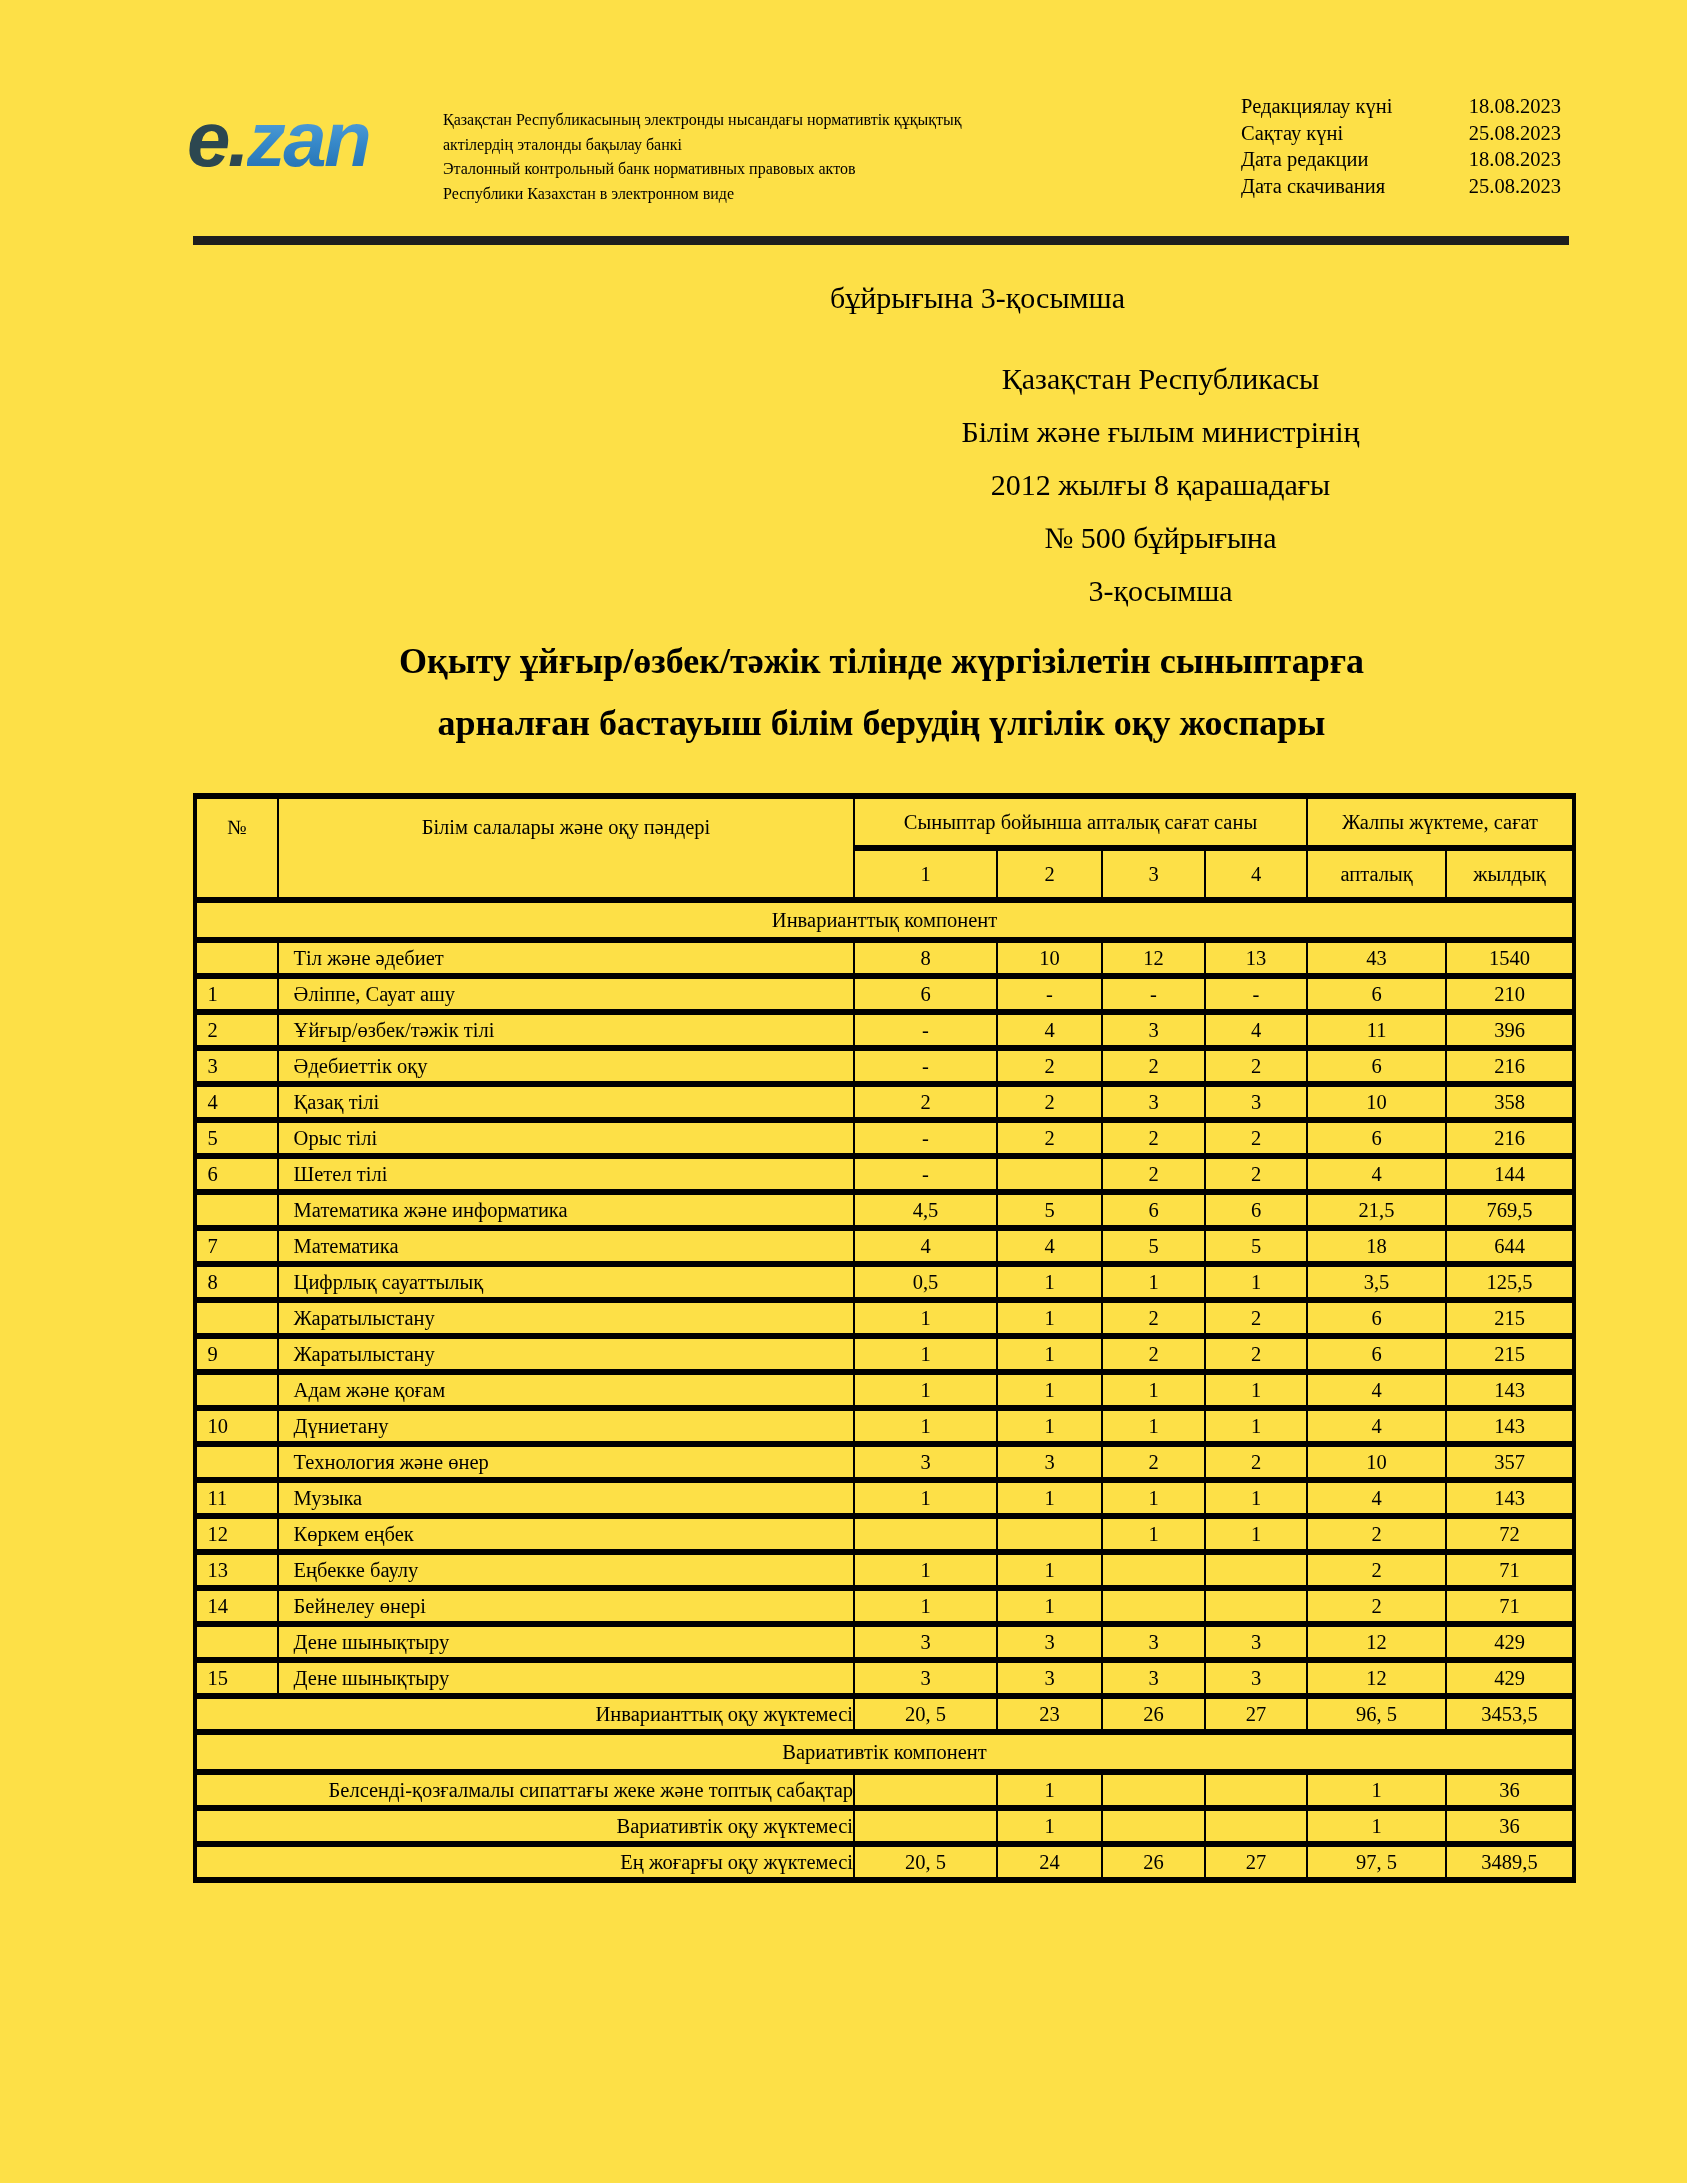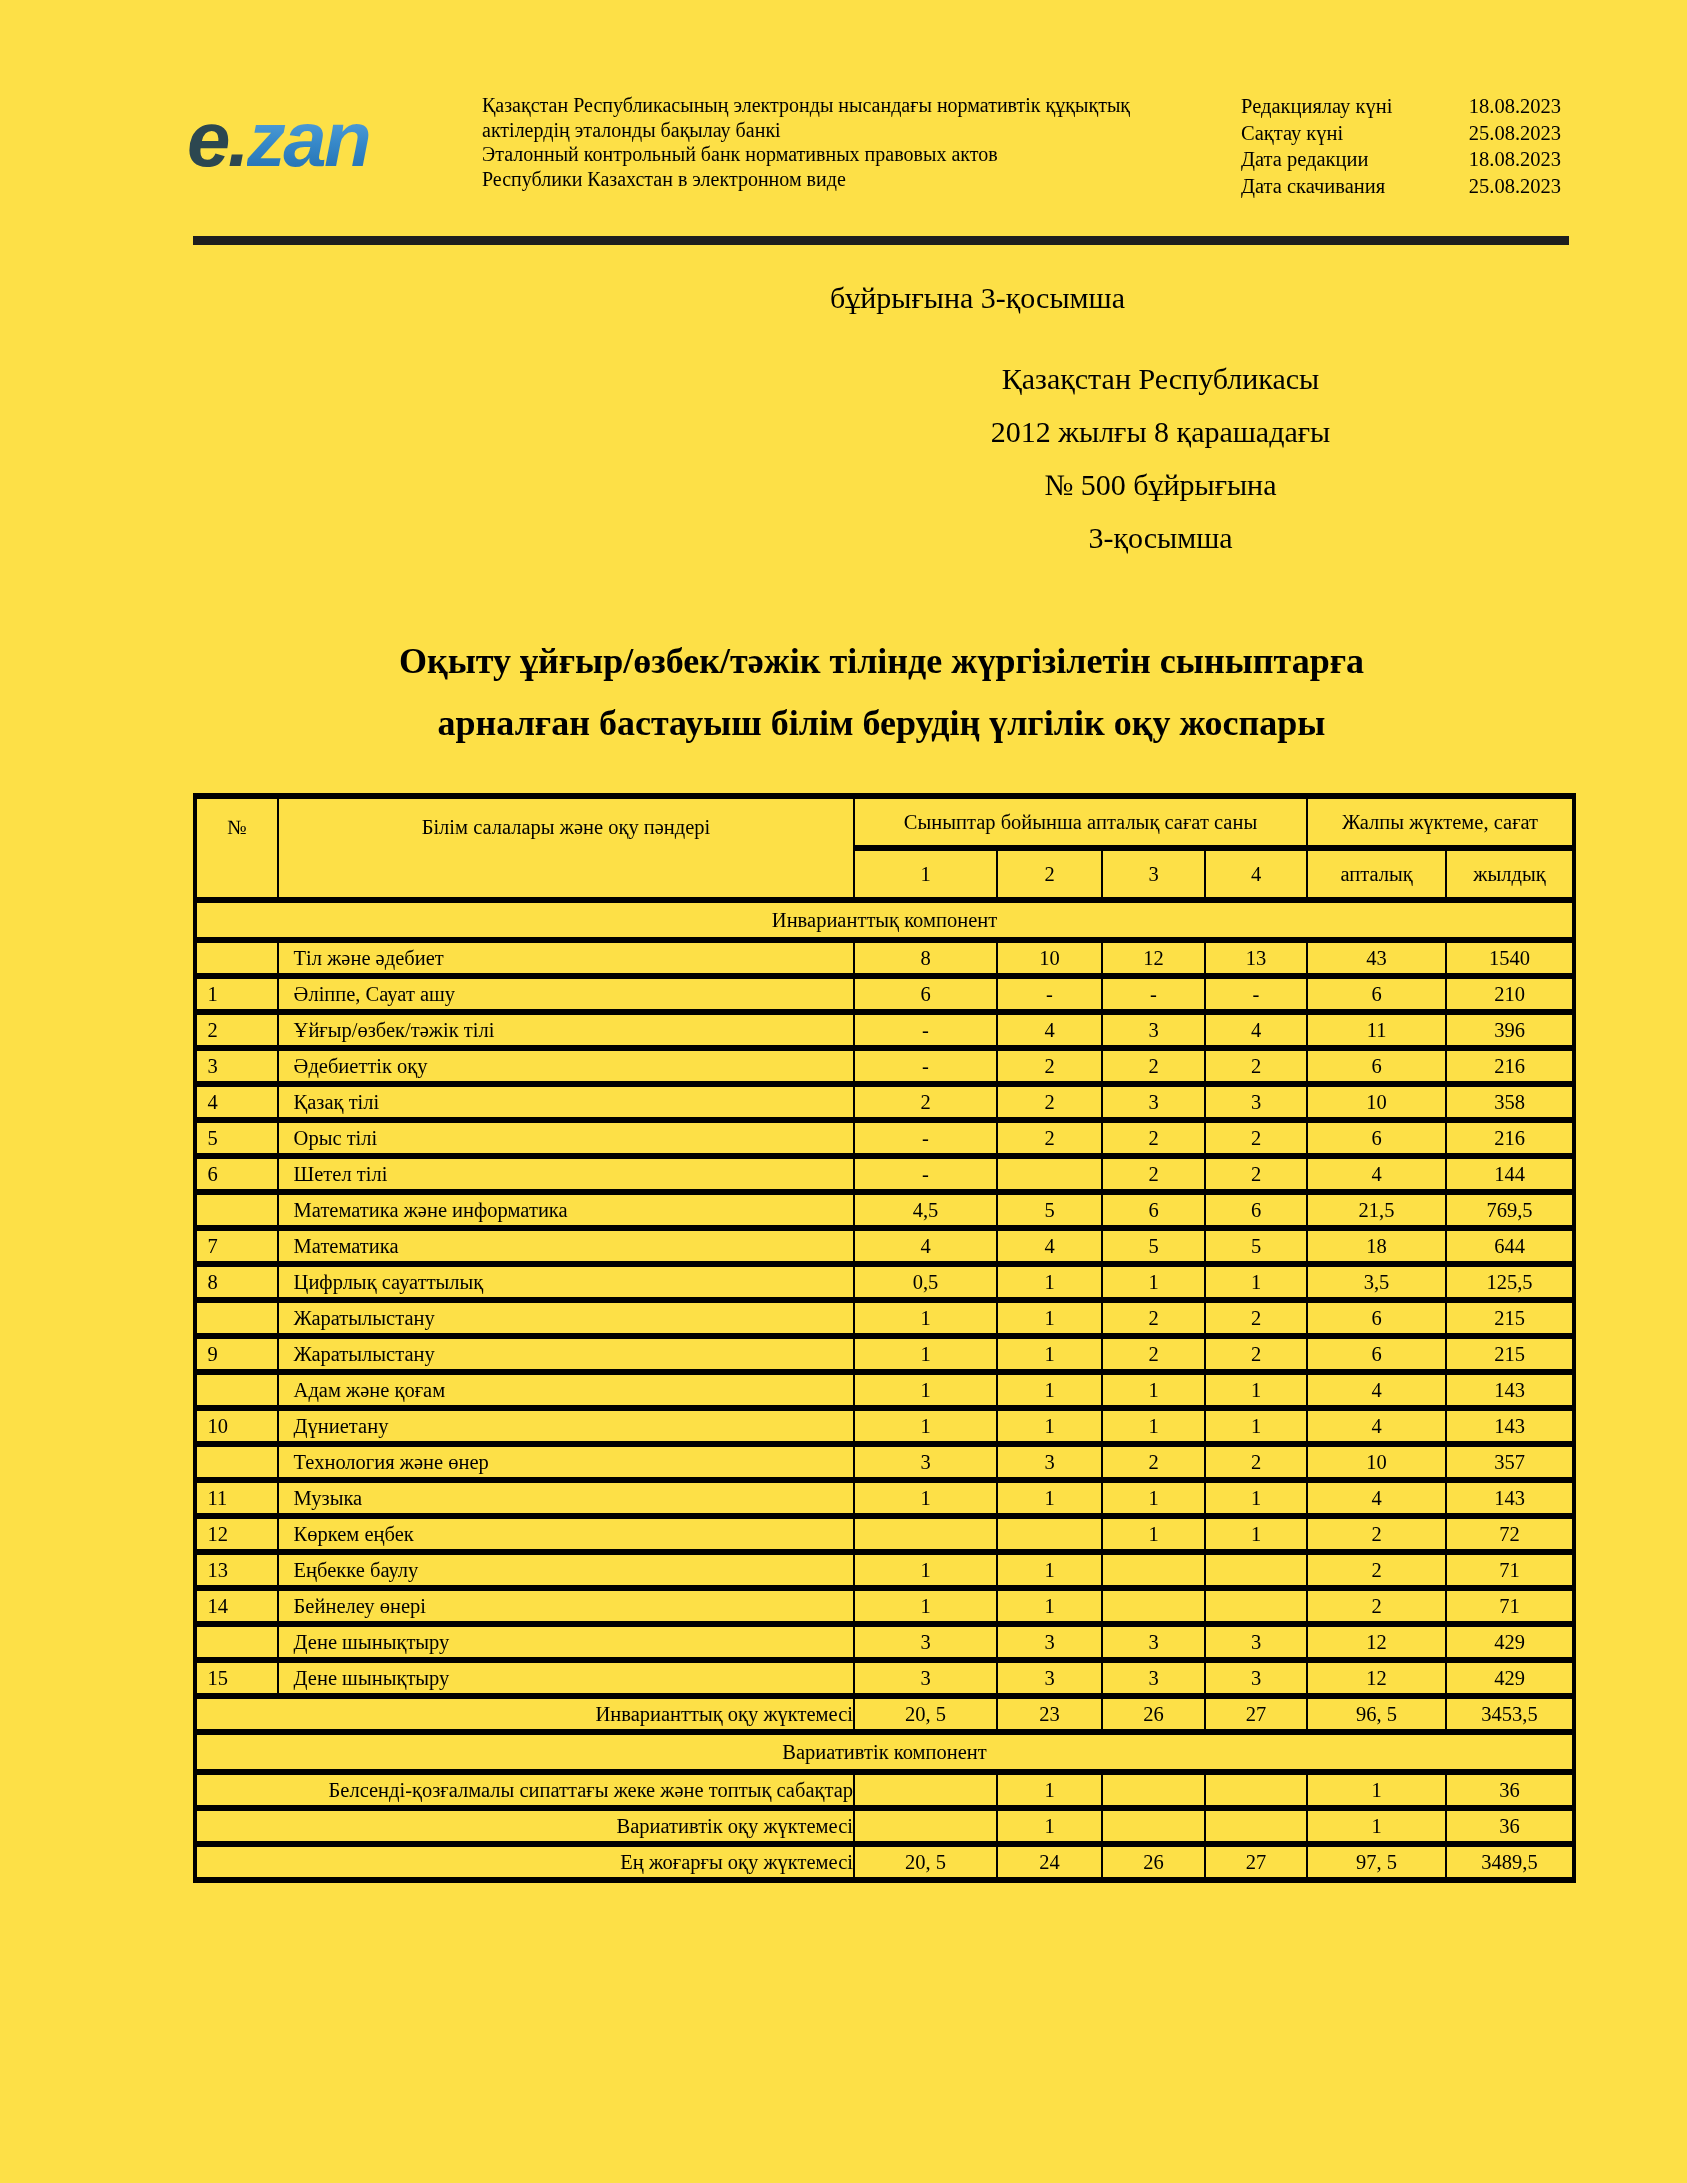--- a/index.html
+++ b/index.html
@@ -17,22 +17,22 @@
     font-family:"Liberation Sans","DejaVu Sans",sans-serif;
     font-size:78px; font-weight:bold; font-style:italic;
     letter-spacing:-2.6px; line-height:1.1; white-space:nowrap;
   }
   .logo .dark { color:#2c4750; }
   .logo .blue {
     background:linear-gradient(180deg,#6ab2e2 0%,#3688c9 55%,#1f6aa8 100%);
     -webkit-background-clip:text; background-clip:text;
     -webkit-text-fill-color:transparent; color:#3688c9;
   }
-  .bank { position:absolute; left:443px; top:93px; width:767px;
-          font-size:20px; line-height:24.5px;margin-left:39px; }
+  .bank { position:absolute; left:443px; top:108px; width:767px;
+          font-size:16px; line-height:24.5px; }
   .dates { position:absolute; left:1241px; top:93px; width:320px; font-size:20.5px; }
   .date-row { display:flex; justify-content:space-between; line-height:26.5px; }
 
   .rule { position:absolute; left:193px; top:236px; width:1376px; height:8.6px; background:#1e1e1e; }
 
   
   .appendix-intro { position:absolute; top:281px; left:830px; width:529px;
                     font-size:30px; }
   .appendix-block { position:absolute; top:352px; left:896px; width:529px;
                     text-align:center; font-size:30px; line-height:53px; }
@@ -90,20 +90,21 @@
       <span>Дата скачивания</span>
       <span>25.08.2023</span>
     </div>
   </div>
 
   <div class="rule"></div>
 
   <div class="appendix-intro">бұйрығына 3-қосымша</div>
   <div class="appendix-block">
     <div>Қазақстан Республикасы</div>
+    <div>Білім және ғылым министрінің</div>
     <div>2012 жылғы 8 қарашадағы</div>
     <div>№ 500 бұйрығына</div>
     <div>3-қосымша</div>
   </div>
 
   <div class="doc-title">
     <div>Оқыту ұйғыр/өзбек/тәжік тілінде жүргізілетін сыныптарға</div>
     <div>арналған бастауыш білім берудің үлгілік оқу жоспары</div>
   </div>
 

